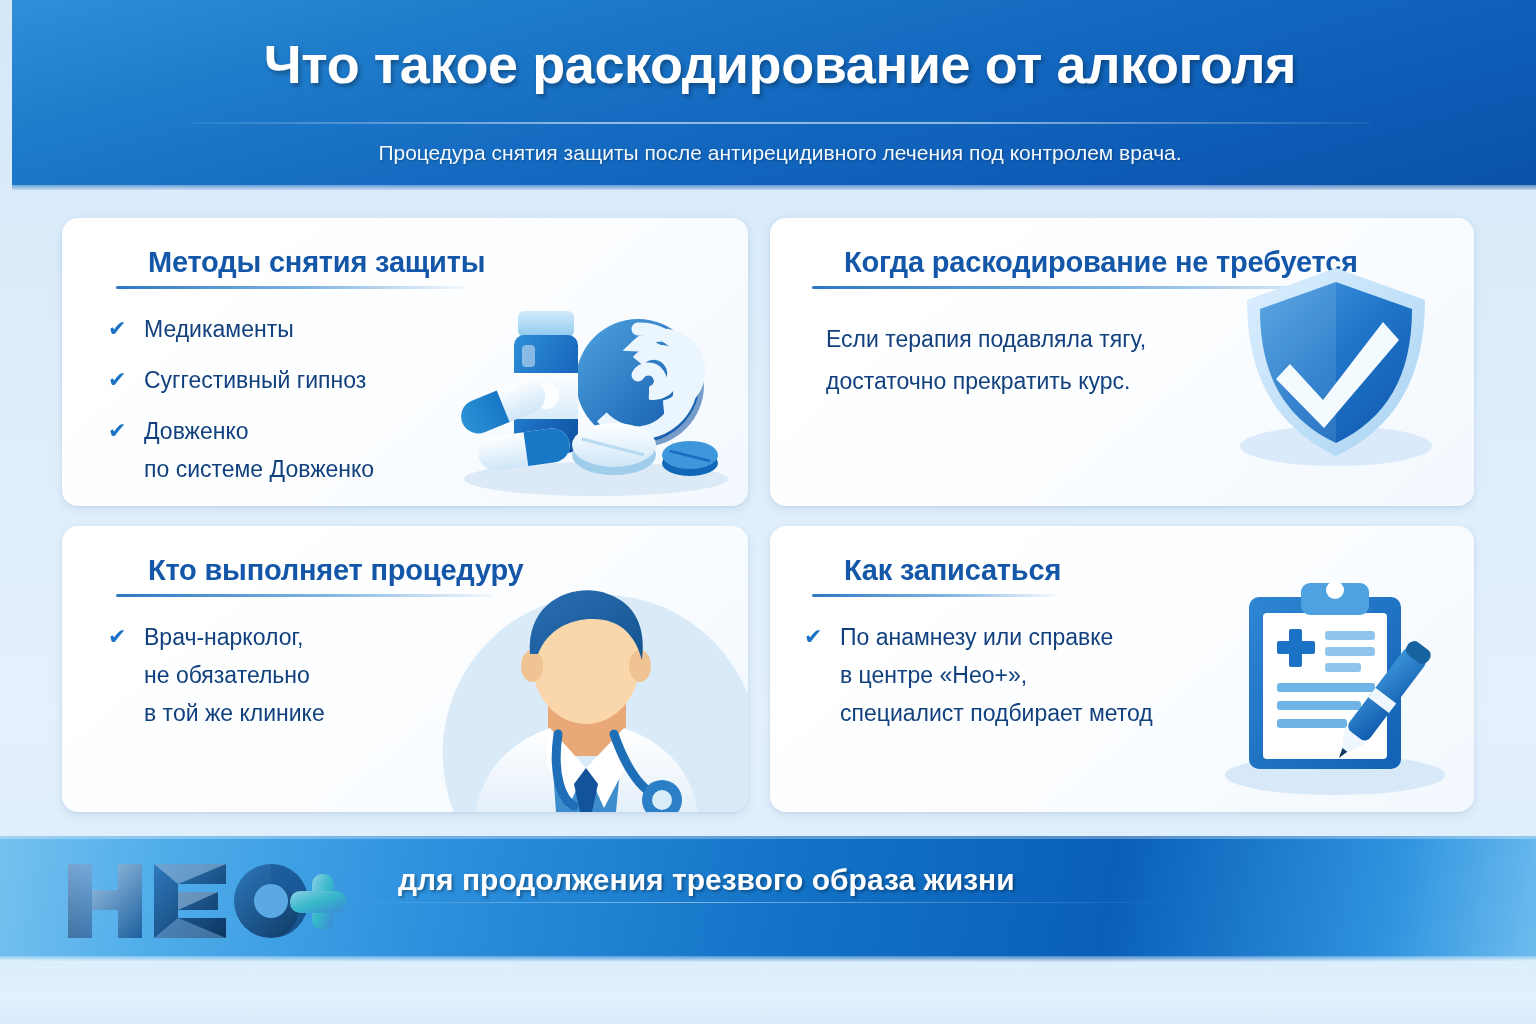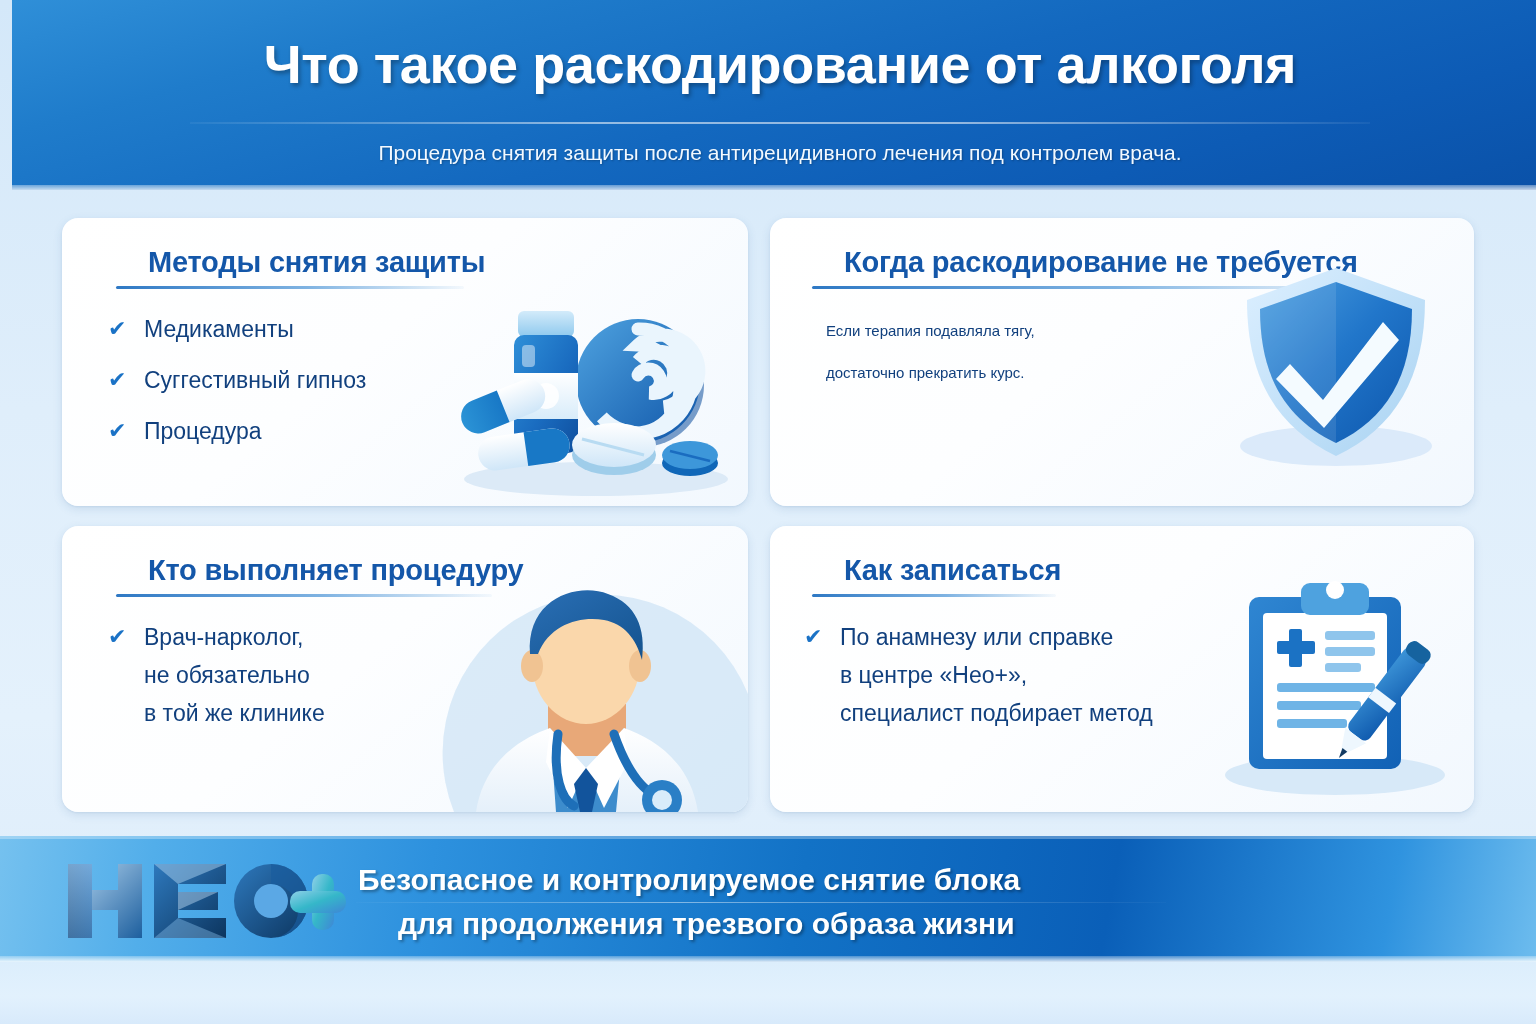--- a/index.html
+++ b/index.html
@@ -138,23 +138,23 @@
     color: #1a72c6;
     font-size: 22px;
     font-weight: bold;
     line-height: 36px;
   }
   .bullet .line2 { display: block; }
 
   .plain-text {
     position: absolute;
     left: 56px;
-    top: 92px;
+    top: 100px;
     color: #11407e;
-    font-size: 15px;
+    font-size: 23px;
     line-height: 42px;
   }
 
   
   .ill-pills { position: absolute; right: 12px; bottom: 2px; width: 290px; height: 215px; }
 
   
   .footer {
     position: absolute;
     left: 0; top: 836px;
@@ -234,21 +234,22 @@
         <div class="bullet">
           <span class="tick">✔</span>
           <span>Медикаменты</span>
         </div>
         <div class="bullet">
           <span class="tick">✔</span>
           <span>Суггестивный гипноз</span>
         </div>
         <div class="bullet">
           <span class="tick">✔</span>
-          <span>Процедура</span>
+          <span>Довженко</span>
+          <span class="line2">по системе Довженко</span>
         </div>
       </div>
 
       <svg class="ill-pills" viewBox="0 0 290 215">
         <defs>
           <linearGradient id="gBottle" x1="0" y1="0" x2="1" y2="1">
             <stop offset="0%" stop-color="#2f8fd8"></stop>
               <stop offset="55%" stop-color="#1a6cc0"></stop>
               <stop offset="100%" stop-color="#0f4f9e"></stop>
           </linearGradient>
@@ -486,19 +487,18 @@
 
       <g>
         <rect x="250" y="16" width="22" height="56" rx="10" fill="url(#lgPlus)"></rect>
         <rect x="228" y="33" width="56" height="22" rx="10" fill="url(#lgPlus)"></rect>
       </g>
     </svg>
 
     <div class="footer-divider"></div>
 
     <div class="footer-text">
-      <div class="footer-line1">Безопасное и контролируемое снятие блока</div>
       <div class="footer-line2">для продолжения трезвого образа жизни</div>
     </div>
   </div>
 
   <div class="bottom-strip"></div>
 </div>
 
 </body></html>

